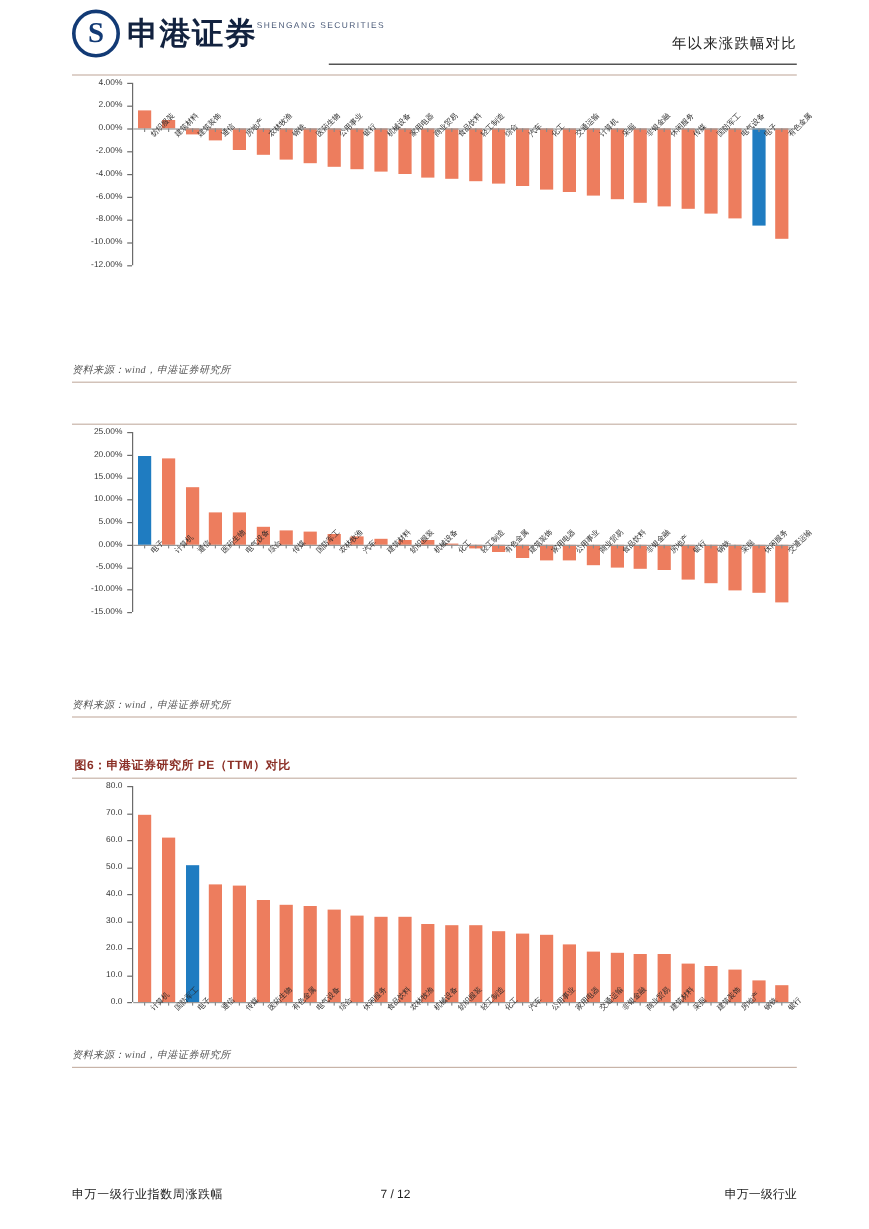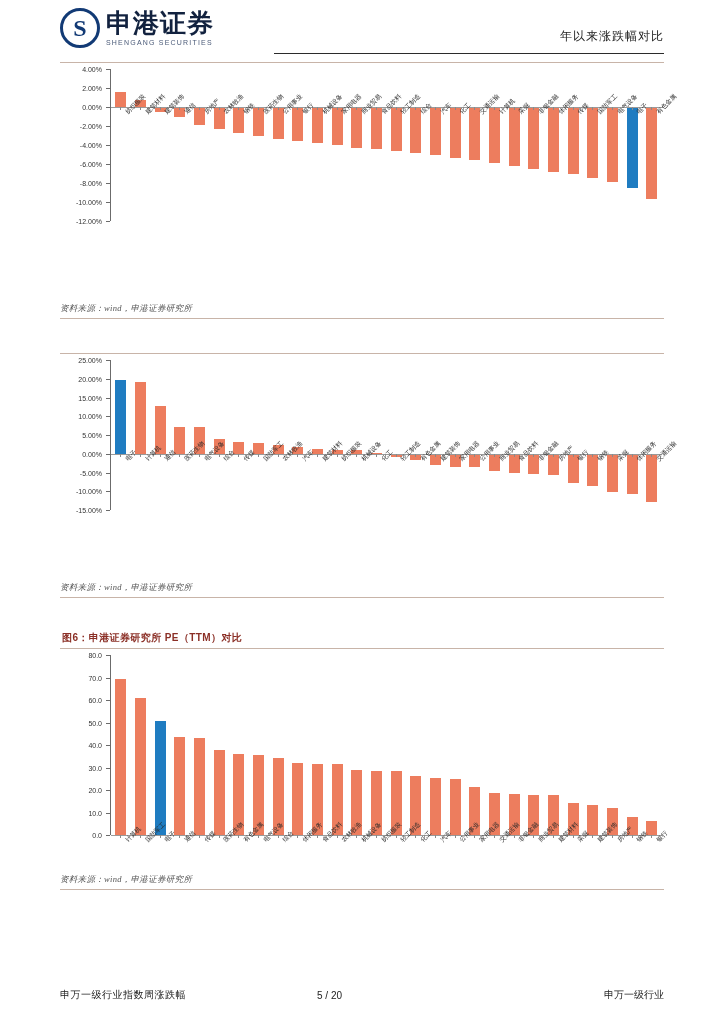--- a/index.html
+++ b/index.html
@@ -17,21 +17,21 @@
   
   .header { position:relative; height:62px; display:flex; align-items:flex-start; }
   .logo-wrap { display:flex; align-items:center; gap:6px; padding-top:8px; }
   .logo-mark { width:40px; height:40px; border-radius:50%; background:#ffffff;
                border:3px solid #123a75; position:relative; flex:0 0 auto; }
   .logo-mark:after {
     content:"S"; position:absolute; inset:0; display:flex; align-items:center;
     justify-content:center; font-family:"Liberation Serif", serif;
     font-weight:bold; font-size:24px; color:#123a75;
   }
-  .logo-text { display:flex; flex-direction:column; line-height:1; }
+  .logo-text { display:flex; line-height:1; }
   .logo-cn { font-family:"Liberation Sans", sans-serif; font-weight:bold;
              font-size:26px; letter-spacing:1px; color:#12223f; }
   .logo-en { font-family:"Liberation Sans", sans-serif; font-size:7px;
              letter-spacing:1.2px; color:#4a5a78; margin-top:3px; }
   .header-right { margin-left:auto; padding-top:28px; font-size:12px;
                   font-family:"Liberation Serif", serif; color:#222;
                   letter-spacing:1px; }
   .header-rule { position:absolute; left:214px; right:0; bottom:8px;
                  border-bottom:1.2px solid #2b2b2b; }
 
@@ -972,17 +972,17 @@
             </div>
           </div>
         </div>
       </div>
     <div class="fig-source">资料来源：wind，申港证券研究所</div>
     <div class="fig-source-rule"></div>
   </div>
 
   <div class="footer">
     <div class="left">申万一级行业指数周涨跌幅</div>
-    <div class="mid">5 / 20</div>
+    <div class="mid">7 / 12</div>
     <div class="right">申万一级行业</div>
   </div>
 
 </div>
 
 </body></html>

